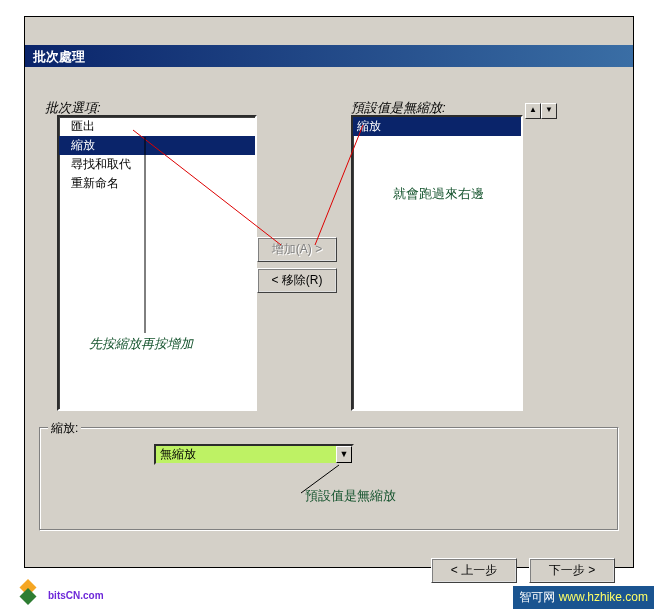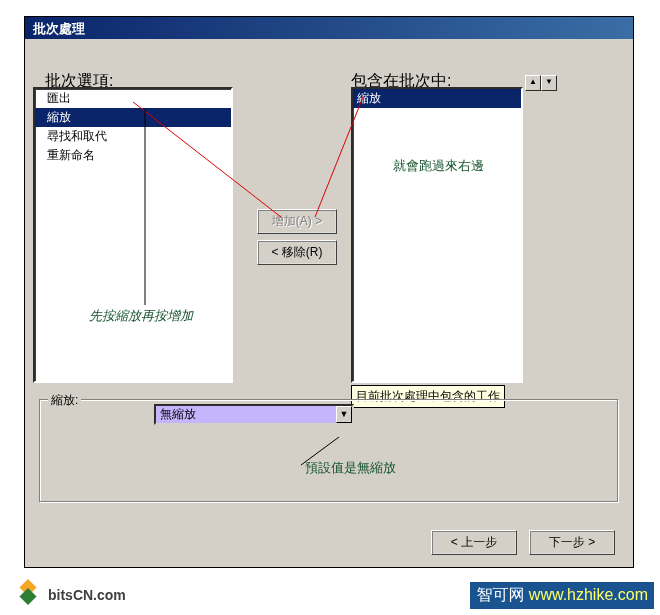--- a/index.html
+++ b/index.html
@@ -4,34 +4,34 @@
 <style>
   * { box-sizing: border-box; margin: 0; padding: 0; }
   body { font-family: "Microsoft JhengHei", "PMingLiU", sans-serif; font-size: 12px; background: #fff; width: 660px; height: 615px; position: relative; }
   
   .dialog {
     position: absolute; left: 24px; top: 16px; width: 610px; height: 552px;
     background: #d4d0c8; border: 1px solid #000;
   }
   .titlebar {
     height: 22px; background: linear-gradient(to right, #0a246a, #3a6ea5);
-    color: #fff; padding: 3px 8px; font-size: 13px; font-weight: bold;
+    color: #fff; padding: 3px 8px; font-size: 13px; font-weight: bold; margin-top: 28px;
   }
   .content { padding: 12px 14px 10px 14px; position: relative; height: calc(100% - 22px); }
   
-  .label { font-size: 16px; color: #000; margin-bottom: 2px; }
+  .label { font-size: 13px; color: #000; margin-bottom: 2px; font-style: italic; }
   
   .listbox {
     background: #fff; border: 2px inset #fff;
     border-top-color: #808080; border-left-color: #808080;
     border-right-color: #fff; border-bottom-color: #fff;
     box-shadow: inset 1px 1px 0 #404040;
     overflow: hidden;
   }
-  .left-list { position: absolute; left: 8px; top: 48px; width: 200px; height: 296px; }
+  .left-list { position: absolute; left: 32px; top: 48px; width: 200px; height: 296px; }
   .right-list { position: absolute; left: 326px; top: 48px; width: 172px; height: 296px; }
   
   .tree-item { padding: 1px 2px 1px 12px; white-space: nowrap; cursor: default; }
   .tree-item.sel { background: #0a246a; color: #fff; }
   .tree-root { padding-left: 2px; }
   .tree-root::before { content: "⊞ "; font-size: 10px; }
   
   .right-list .sel-item { background: #0a246a; color: #fff; padding: 1px 4px; }
   
   .updown { position: absolute; left: 500px; top: 36px; display: flex; }
@@ -52,75 +52,74 @@
   }
   
   .fieldset {
     position: absolute; left: 14px; top: 360px; width: 580px; height: 104px;
     border: 1px solid #808080; border-right-color:#fff; border-bottom-color:#fff;
     box-shadow: inset -1px -1px 0 #808080, inset 1px 1px 0 #fff;
   }
   .fieldset-label { position: absolute; top: -8px; left: 8px; background: #d4d0c8; padding: 0 3px; }
   
   .combo {
-    position: absolute; left: 114px; top: 4px; width: 200px; height: 21px;
-    background: #c4b5fd; border: 2px inset #d4d0c8;
+    position: absolute; left: 114px; top: 16px; width: 200px; height: 21px;
+    background: #bef264; border: 2px inset #d4d0c8;
     border-top-color:#808080; border-left-color:#808080;
     display: flex; align-items: center;
   }
   .combo-text { flex: 1; padding: 0 4px; }
   .combo-btn { width: 16px; height: 100%; background:#d4d0c8; border:1px outset #fff; border-right-color:#404040; border-bottom-color:#404040; text-align:center; font-size:9px; line-height:15px; cursor:pointer;}
   
   .bottom-btns { position: absolute; right: 18px; bottom: 12px; display:flex; gap:12px; }
   .bottom-btns .btn { min-width: 86px; margin-bottom:0; }
   
   .annotation { position: absolute; color: #14532d; font-size: 13px; pointer-events:none; }
   
   svg.overlay { position:absolute; left:0; top:0; pointer-events:none; }
   
   .logo { position:absolute; left:12px; bottom:4px; display:flex; align-items:center; gap:4px; }
   .logo-icon { width:32px; height:32px; }
-  .logo-text { color:#404040; font-weight:bold; font-size:14px; }
+  .logo-text { color:#6d28d9; font-weight:bold; font-size:10px; }
   
-  .watermark { position:absolute; right:6px; bottom:6px; background:#1a5490; color:#cce; font-size:16px; padding:3px 6px;margin-top:12px; }
+  .watermark { position:absolute; right:6px; bottom:6px; background:#1a5490; color:#cce; font-size:12px; padding:3px 6px;margin-top:12px; }
   .watermark .wm1 { color:#fff; }
   .watermark .wm2 { color:#ff6; }
 </style>
 </head>
 <body>
 
 <div class="dialog">
   <div class="titlebar">
     <span>批次處理</span>
   </div>
   <div class="content">
 
     <div class="label" style="position:absolute;left:20px;top:32px;">批次選項:</div>
     <div class="listbox left-list">
       <div class="tree-item">匯出</div>
       <div class="tree-item sel">縮放</div>
       <div class="tree-item">尋找和取代</div>
       <div class="tree-item">重新命名</div>
     </div>
 
-    <div class="label" style="position:absolute;left:326px;top:32px;">包含在批次中:</div>
+    <div class="label" style="position:absolute;left:326px;top:32px;">預設值是無縮放:</div>
     <div class="updown">
       <div class="spinbtn">▲</div>
       <div class="spinbtn">▼</div>
     </div>
     <div class="listbox right-list">
       <div class="sel-item">縮放</div>
     </div>
 
     <div class="midbtns">
       <button class="btn disabled">增加(A) &gt;</button>
       <button class="btn">&lt; 移除(R)</button>
     </div>
 
-    <div class="tooltip" style="left:326px; top:346px;">目前批次處理中包含的工作</div>
 
     <div class="fieldset">
       <span class="fieldset-label">縮放:</span>
       <div class="combo">
         <span class="combo-text">無縮放</span>
         <div class="combo-btn">▼</div>
       </div>
     </div>
 
     <div class="bottom-btns">

